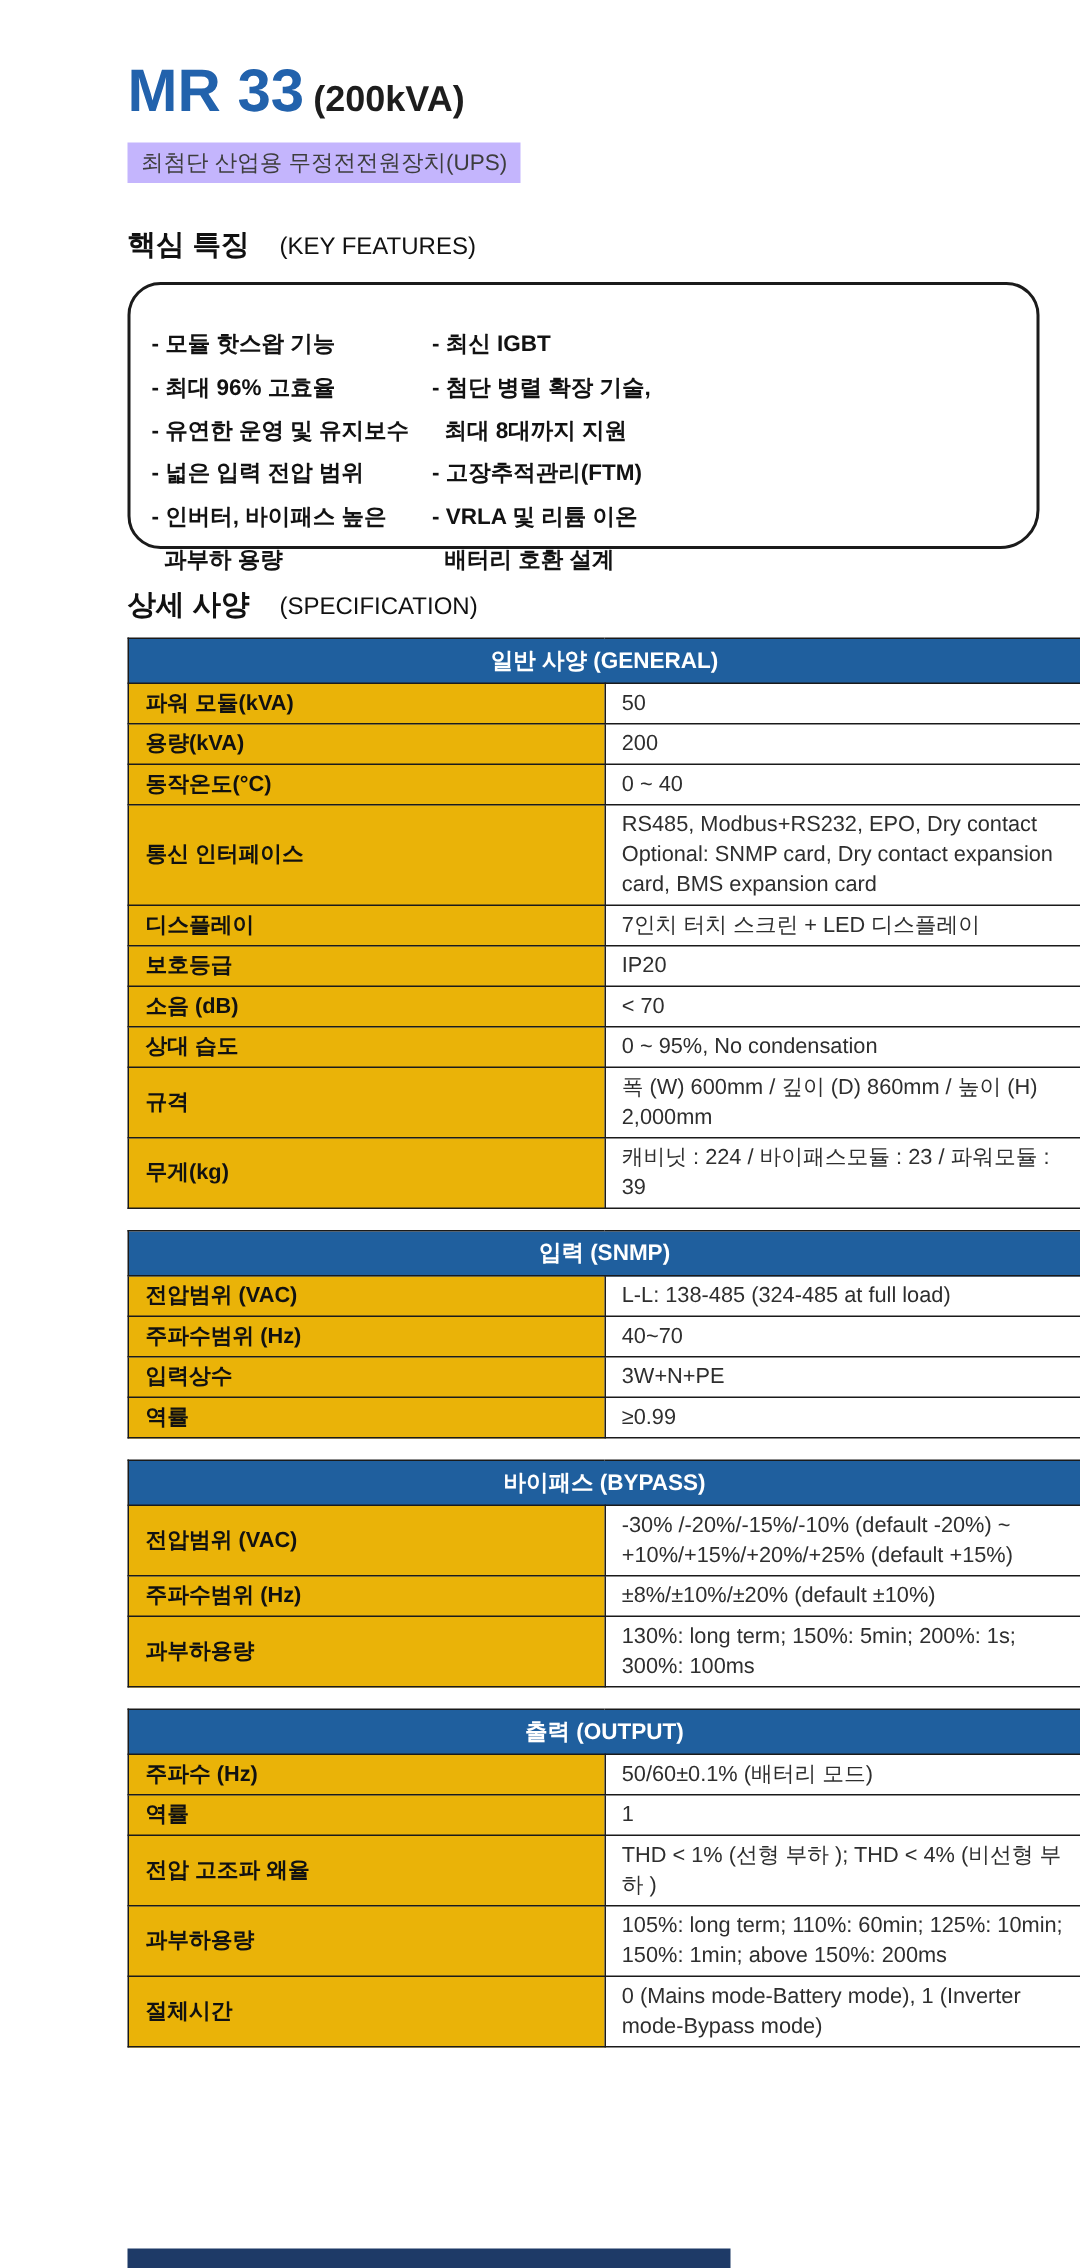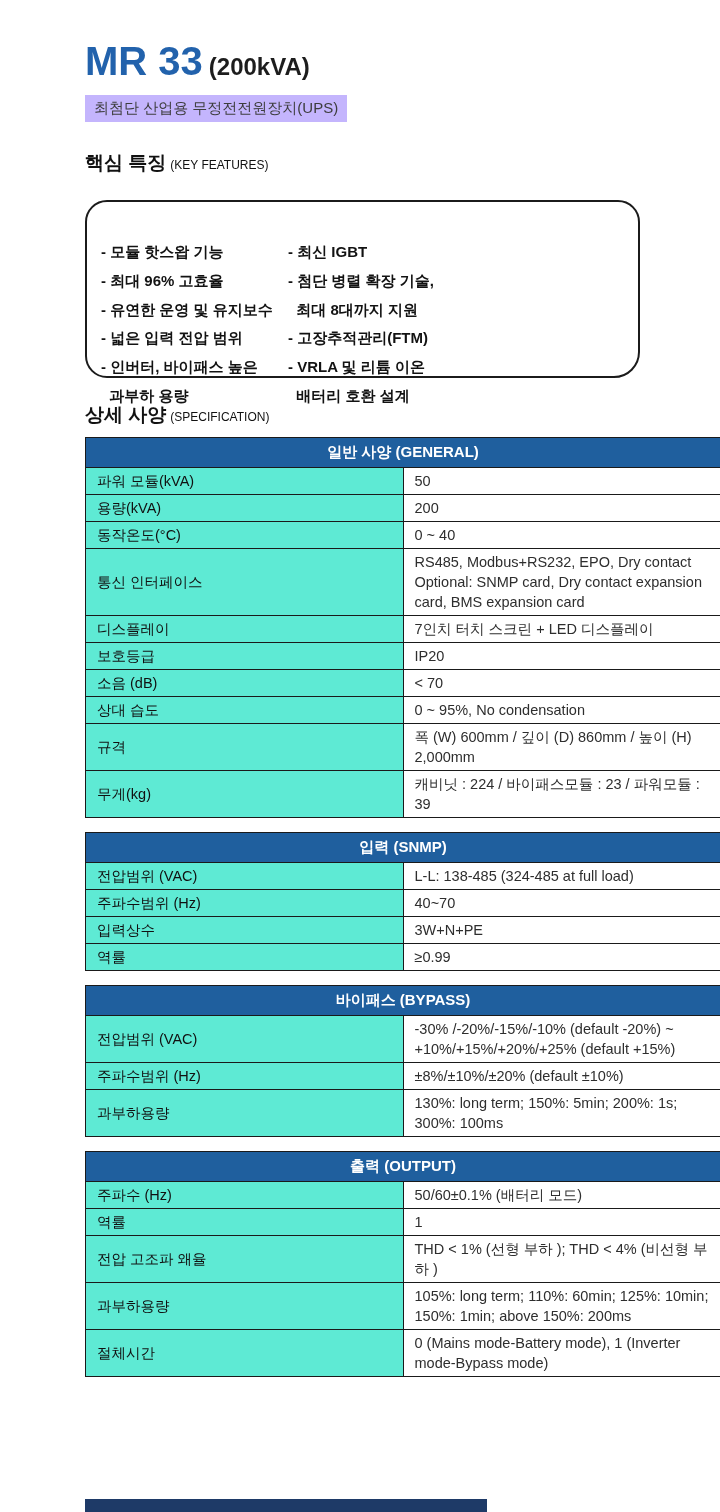--- a/index.html
+++ b/index.html
@@ -13,47 +13,47 @@
   .product-title { margin:0; font-size:40px; line-height:1.05; color:#2262AC; font-weight:800; }
   .product-title .suffix { font-size:24px; color:#1d1d1d; font-weight:700; margin-left:6px;text-align:right; }
   .subtitle-badge {
     display:inline-block; background:#c4b5fd; color:#3d3d3d;
     font-size:15px; padding:4px 9px; margin-top:13px;
   }
 
   
   .sec-heading { margin:0; font-size:19px; color:#111; }
   .sec-heading .ko { font-weight:800; }
-  .sec-heading .en { font-weight:400; font-size:12px; margin-left:4px; }
+  .sec-heading .en { font-weight:400; font-size:16px; margin-left:20px; }
   .heading-features { margin-top:28px; }
   .heading-spec { margin-top:24px; margin-bottom:9px; }
 
   
   .features-box {
-    margin-top:24px; width:555px; height:178px; box-sizing:border-box;
+    margin-top:12px; width:608px; height:178px; box-sizing:border-box;
     border:2px solid #1b1b1b; border-radius:22px 22px 26px 22px;
-    display:flex; padding:36px 8px 14px 14px;
+    display:flex; padding:26px 8px 14px 14px;
   }
   .feat-col {
     white-space:pre-wrap; font-size:15px; font-weight:600; line-height:1.92;
     color:#121212; width:187px; flex-shrink:0;
   }
   .feat-col:last-child { width:auto; flex:1; }
 
   
   table.spec { border-collapse:collapse; width:636px; margin:0 0 14px 0; table-layout:fixed; }
   table.spec th {
     background:#1F5F9E; color:#ffffff; font-size:15px; font-weight:700;
     padding:4px 8px; border:1px solid #1a1a1a; text-align:center; height:21px;
   }
   table.spec td {
     border:1px solid #1a1a1a; font-size:14.5px; padding:3px 11px;
     vertical-align:middle; height:20px; line-height:1.38;
   }
-  td.lbl { background:#5eead4; width:136px; font-weight:400; color:#111; }
+  td.lbl { background:#eab308; width:136px; font-weight:700; color:#111; }
   td.val { color:#2e2e2e; white-space:pre-line; }
 
   
   .footer-bar {
     position:absolute; left:85px; bottom:0; width:402px; height:13px; background:#1E3A67;
   }
 </style>
 </head>
 <body>
 

